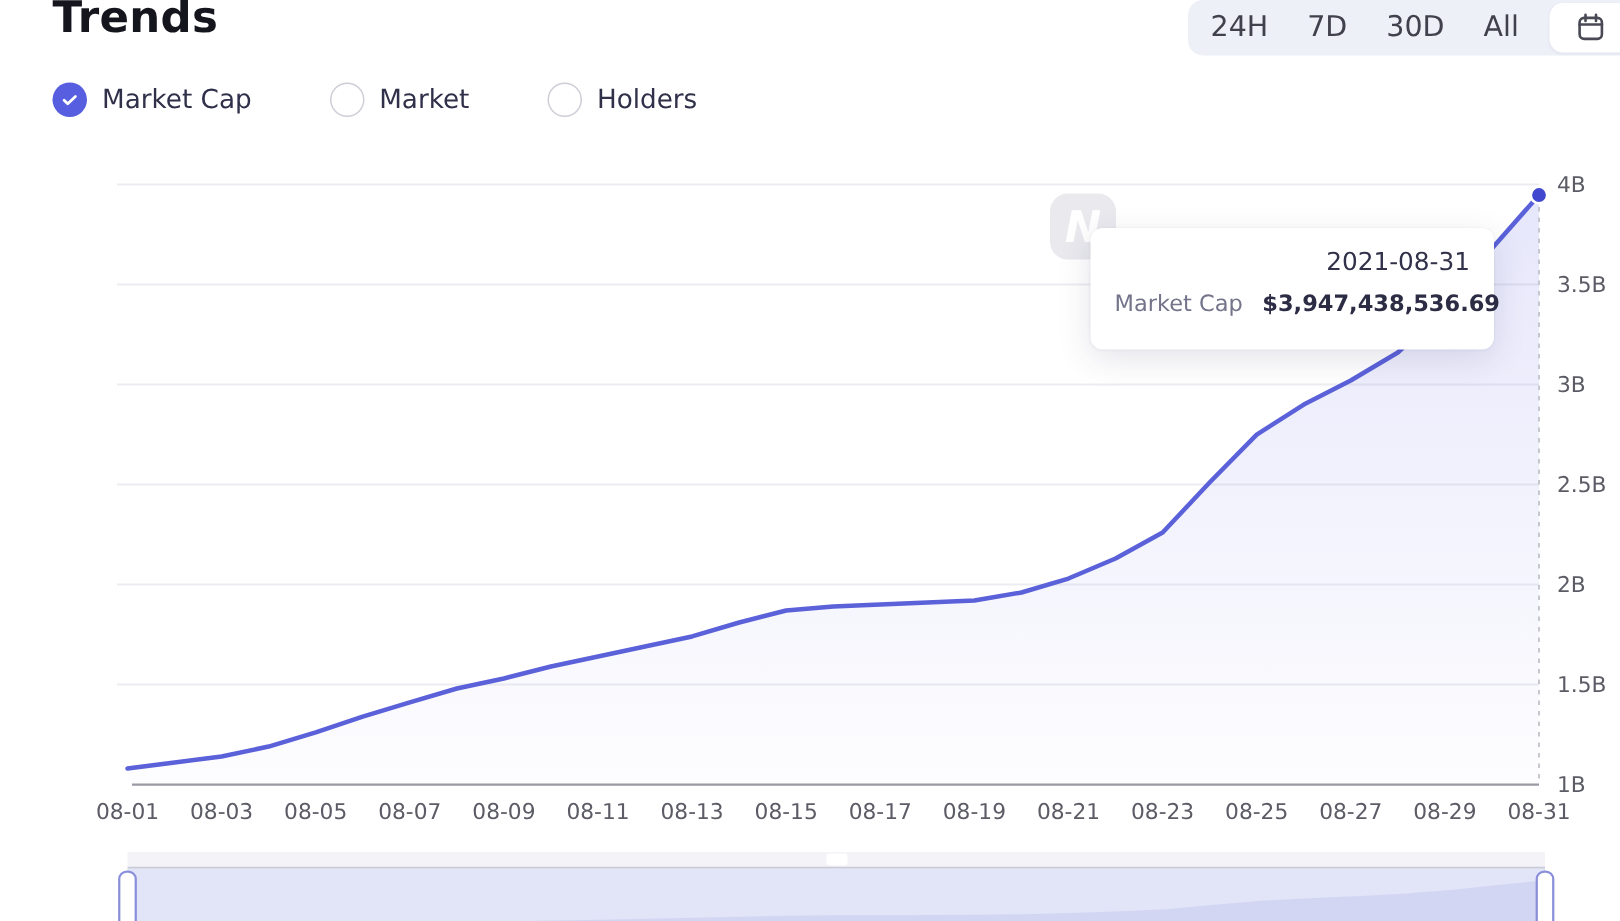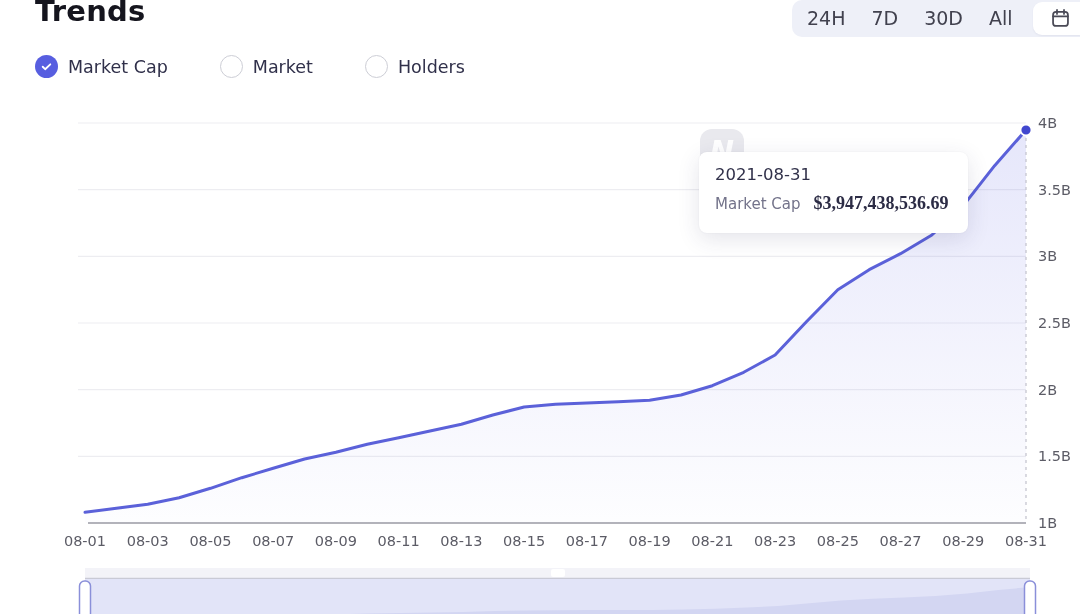--- a/index.html
+++ b/index.html
@@ -1,17 +1,17 @@
 <!DOCTYPE html>
 <html><head>
 <meta charset="utf-8">
 <style>
   html,body{margin:0;padding:0;background:#fff;}
   .app{position:relative;width:1080px;height:614px;overflow:hidden;background:#fff;
-       font-family:"DejaVu Sans","Liberation Sans",sans-serif;}
+       font-family:"DejaVu Sans","Liberation Sans",sans-serif;text-align:right;}
 
   
   .page-title{position:absolute;left:35px;top:-6px;margin:0;font-size:29px;font-weight:700;
               color:#15151e;letter-spacing:.2px;}
   .ranges{position:absolute;left:792px;top:0;height:37px;width:306px;background:#eef0f8;
           border-radius:10px;display:flex;align-items:center;padding:0 4px 0 2px;box-sizing:border-box;}
   .range-btn{font-size:19px;color:#41414e;padding:0 13px;line-height:37px;cursor:pointer;white-space:nowrap;}
   .cal-btn{width:56px;height:33px;background:#fff;border-radius:9px;display:flex;align-items:center;
            justify-content:center;margin-left:7px;box-shadow:0 1px 2px rgba(40,40,80,.06);cursor:pointer;flex:0 0 auto;}
 
@@ -25,27 +25,27 @@
 
   
   .chart-svg{position:absolute;left:0;top:0;}
   .tick{font-family:"DejaVu Sans","Liberation Sans",sans-serif;font-size:14.5px;fill:#5c5c66;}
 
   .watermark{position:absolute;left:700px;top:129px;display:flex;align-items:center;gap:9px;z-index:1;}
   .wm-logo{width:44px;height:44px;background:#e9e9ee;border-radius:12px;color:#fff;
            font-size:29px;font-weight:700;font-style:italic;display:flex;align-items:center;justify-content:center;}
   .wm-text{font-size:37px;font-weight:700;letter-spacing:6px;color:#e9e9ee;}
 
-  .tooltip{position:absolute;left:699px;top:152px;width:269px;height:81px;box-sizing:border-box;
+  .tooltip{position:absolute;left:727px;top:152px;width:269px;height:81px;box-sizing:border-box;
            background:#fff;border-radius:8px;padding:13px 16px;z-index:2;
            box-shadow:0 6px 22px rgba(50,50,90,.13),0 0 2px rgba(50,50,90,.07);}
   .tt-date{font-size:16.5px;font-weight:500;color:#31314a;margin-bottom:9px;}
   .tt-row{display:flex;align-items:baseline;gap:13px;white-space:nowrap;}
   .tt-label{font-size:15px;color:#73738a;}
-  .tt-value{font-size:18px;font-weight:600;color:#2c2c45;font-family:Liberation Serif, serif;}
+  .tt-value{font-size:15px;font-weight:600;color:#2c2c45;}
 
   .brush-svg{position:absolute;left:0;top:560px;}
 </style>
 </head>
 <body>
 
 <div class="app">
   <h1 class="page-title">Trends</h1>
   <div class="ranges" id="ranges">
       <div class="range-btn">24H</div>

